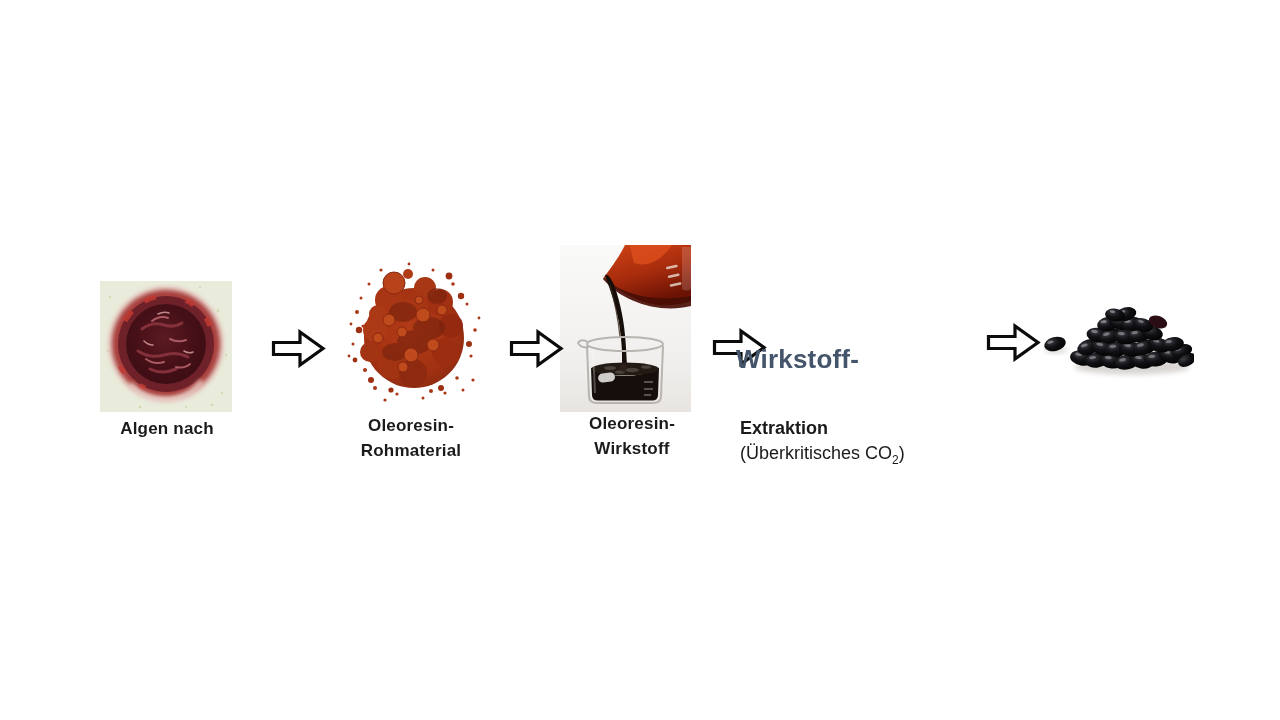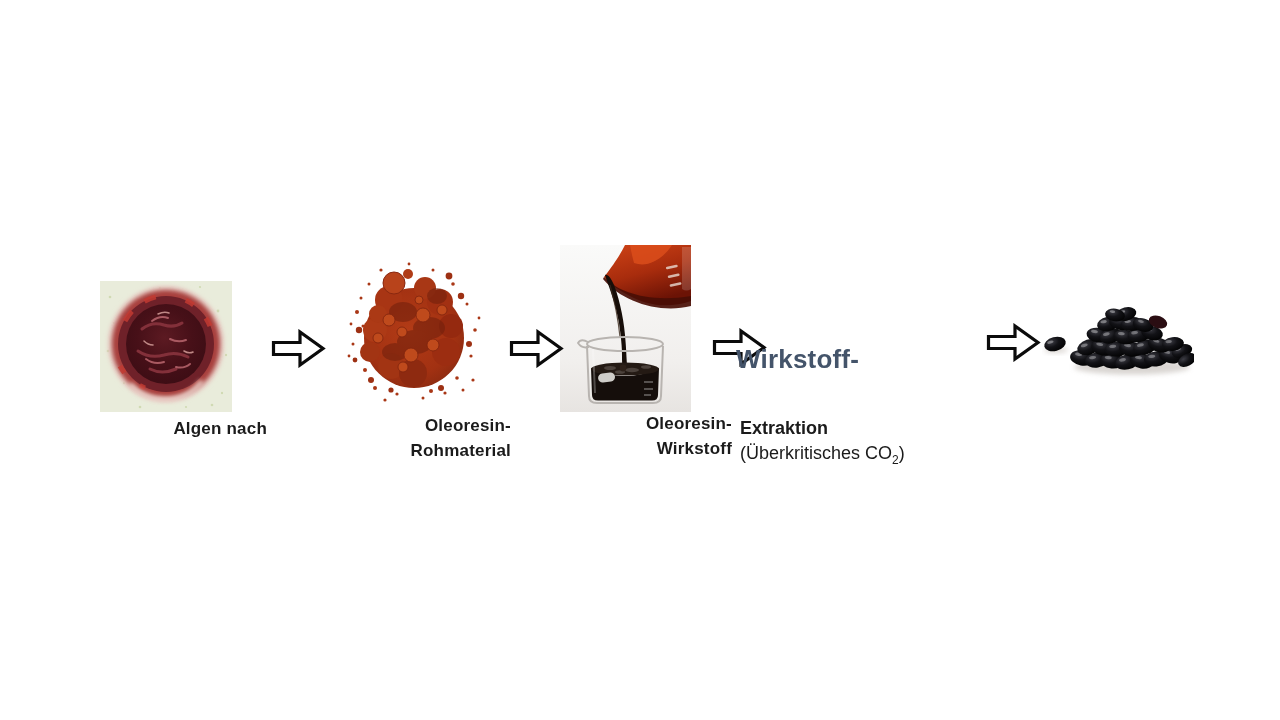--- a/index.html
+++ b/index.html
@@ -19,21 +19,21 @@
 
   
   .arrow{width:55px; height:39px;}
   .arrow-1{left:271px; top:329px;}
   .arrow-2{left:509px; top:329px;}
   .arrow-3{left:712px; top:328px;}
   .arrow-4{left:986px; top:323px;}
 
   
   .caption{
-    width:200px; text-align:right; font-weight:bold; font-size:17px;
+    width:200px; text-align:center; font-weight:bold; font-size:17px;
     line-height:25px; color:#1b1b1b; letter-spacing:.2px;
   }
   .caption-algae {left:67px;  top:416px;}
   .caption-raw   {left:311px; top:413px;}
   .caption-active{left:532px; top:411px;}
 
   
   .heading{
     left:736px; top:297px; width:270px; text-align:left;
     font-weight:bold; font-size:26px; line-height:36px; color:#44546A;

